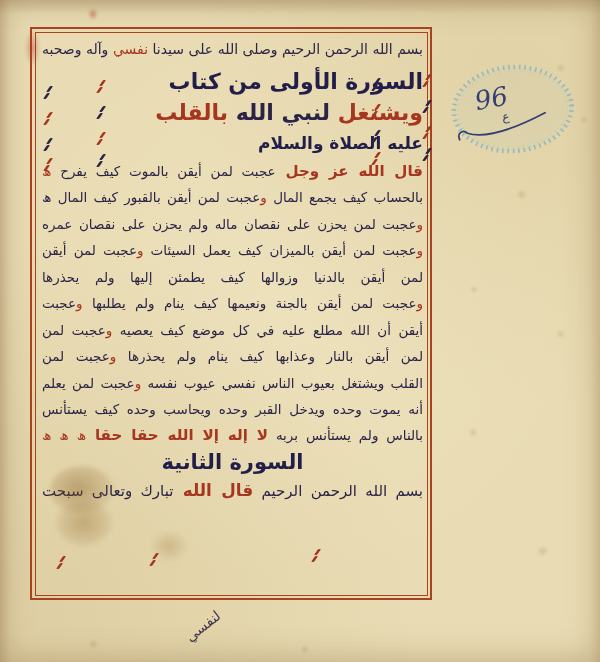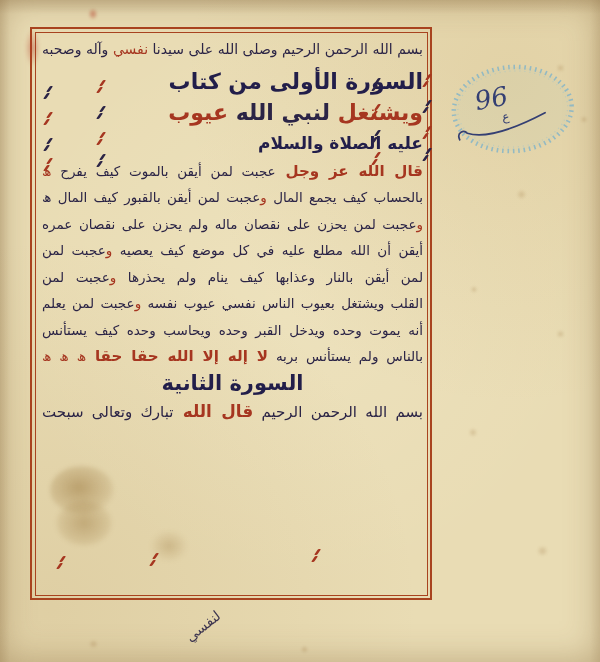--- a/index.html
+++ b/index.html
@@ -122,26 +122,29 @@
     </svg>
   </div>
 
   <div class="frame">
     <div class="frame-inner"></div>
   </div>
 
   <div class="content">
     <div class="basmala"><span class="seg-ink">بسم الله الرحمن الرحيم وصلى الله على سيدنا </span><span class="seg-red">نفسي</span><span class="seg-ink"> وآله وصحبه وسلم</span></div>
     <div class="tl t1">السورة الأولى من كتاب</div>
-    <div class="tl t2"><span class="seg-red">ويشتغل </span><span class="seg-ink">لنبي الله </span><span class="seg-red">عيوب</span></div>
+    <div class="tl t2"><span class="seg-red">ويشتغل </span><span class="seg-ink">لنبي الله </span><span class="seg-red">بالقلب</span></div>
     <div class="tl t3">عليه الصلاة والسلام</div>
     <div class="bodytext" id="bodyLines">
         <div class="bline"><span class="seg-red seg-b">قال الله عز وجل </span><span class="seg-ink">عجبت لمن أيقن بالموت كيف يفرح </span><span class="seg-red">ھ</span></div>
         <div class="bline"><span class="seg-ink">بالحساب كيف يجمع المال </span><span class="seg-red">و</span><span class="seg-ink">عجبت لمن أيقن بالقبور كيف المال </span><span class="seg-ink">ھ</span></div>
         <div class="bline"><span class="seg-red">و</span><span class="seg-ink">عجبت لمن يحزن على نقصان ماله ولم يحزن على نقصان عمره وبدنه</span></div>
+        <div class="bline"><span class="seg-red">و</span><span class="seg-ink">عجبت لمن أيقن بالميزان كيف يعمل السيئات </span><span class="seg-red">و</span><span class="seg-ink">عجبت لمن أيقن</span></div>
+        <div class="bline"><span class="seg-ink">لمن أيقن بالدنيا وزوالها كيف يطمئن إليها ولم يحذرها</span></div>
+        <div class="bline"><span class="seg-red">و</span><span class="seg-ink">عجبت لمن أيقن بالجنة ونعيمها كيف ينام ولم يطلبها </span><span class="seg-red">و</span><span class="seg-ink">عجبت</span></div>
         <div class="bline"><span class="seg-ink">أيقن أن الله مطلع عليه في كل موضع كيف يعصيه </span><span class="seg-red">و</span><span class="seg-ink">عجبت لمن</span></div>
         <div class="bline"><span class="seg-ink">لمن أيقن بالنار وعذابها كيف ينام ولم يحذرها </span><span class="seg-red">و</span><span class="seg-ink">عجبت لمن</span></div>
         <div class="bline"><span class="seg-ink">القلب ويشتغل بعيوب الناس نفسي عيوب نفسه </span><span class="seg-red">و</span><span class="seg-ink">عجبت لمن يعلم</span></div>
         <div class="bline"><span class="seg-ink">أنه يموت وحده ويدخل القبر وحده ويحاسب وحده كيف يستأنس</span></div>
         <div class="bline"><span class="seg-ink">بالناس ولم يستأنس بربه </span><span class="seg-red seg-b">لا إله إلا الله حقا حقا </span><span class="seg-red">ھ ھ ھ</span></div>
       </div>
     <div class="t4">السورة الثانية</div>
     <div class="opening2"><span class="seg-ink">بسم الله الرحمن الرحيم </span><span class="seg-red seg-b">قال الله </span><span class="seg-ink">تبارك وتعالى سبحت نفسي</span></div>
   </div>
 

